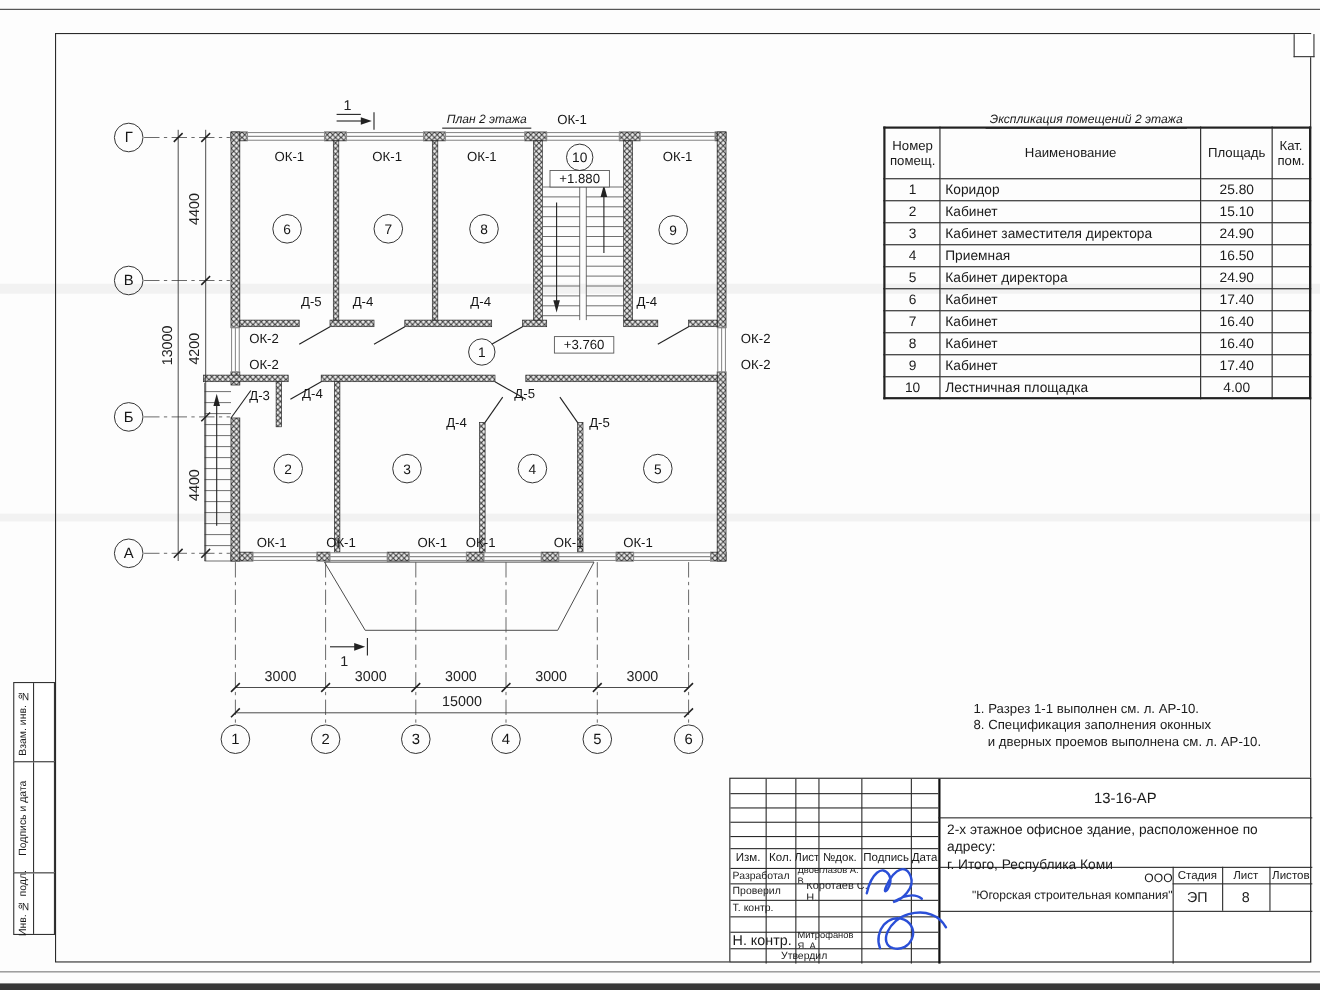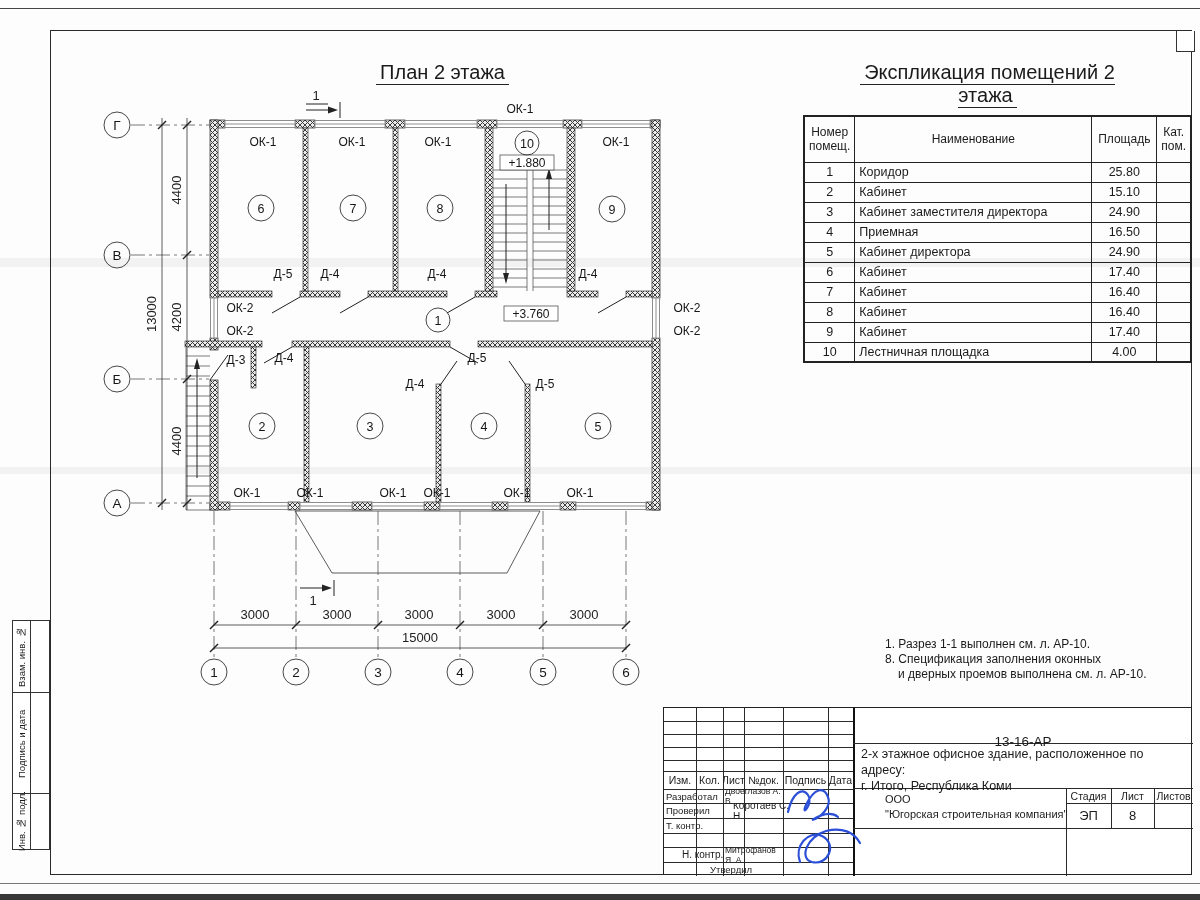--- a/index.html
+++ b/index.html
@@ -3,21 +3,21 @@
 <meta charset="utf-8">
 <style>
   html,body{margin:0;padding:0;background:#e9e9e9;}
   .sheet{position:relative;width:1200px;height:900px;background:#fdfdfd;overflow:hidden;
          font-family:"Liberation Sans",sans-serif;color:#1b1b1b;}
   .abs{position:absolute;}
   .hline{position:absolute;background:#2a2a2a;height:1px;}
   .vline{position:absolute;background:#2a2a2a;width:1px;}
   .streak{position:absolute;left:0;width:100%;background:rgba(110,110,110,.08);}
   
-  .dr-title{position:absolute;font-size:20px;text-align:center;}
+  .dr-title{position:absolute;font-style:italic;font-size:11px;text-align:center;margin-top:42px;}
   .dr-title span{border-bottom:1.2px solid #222;padding:0 4px 1px 4px;}
   
   table.expl{position:absolute;left:803px;top:115px;border-collapse:collapse;
              border:2px solid #222;table-layout:fixed;}
   table.expl td,table.expl th{border:1px solid #222;font-weight:normal;
              font-size:12.5px;padding:1px 4px;overflow:hidden;white-space:nowrap;}
   table.expl th{font-size:12px;text-align:center;white-space:normal;}
   
   .tbc{position:absolute;display:flex;align-items:center;justify-content:center;
        text-align:center;overflow:hidden;}
@@ -482,31 +482,31 @@
     <div class="tbc" style="left:164px;top:63px;width:25px;height:18px;font-size:10.5px;">Дата</div>
 
     <div class="tbc tbl" style="left:2px;top:81px;width:57px;height:14px;font-size:9.5px;">Разработал</div>
     <div class="tbc tbl" style="left:61px;top:81px;width:58px;height:14px;font-size:8.5px;">Двоеглазов А. В.</div>
     <div class="tbc tbl" style="left:2px;top:95px;width:57px;height:15px;font-size:9.5px;">Проверил</div>
     <div class="tbc tbl" style="left:69px;top:95px;width:58px;height:15px;font-size:10px;">Коротаев С. Н.</div>
     <div class="tbc tbl" style="left:2px;top:110px;width:57px;height:15px;font-size:9.5px;">Т. контр.</div>
     <div class="tbc tbl" style="left:61px;top:110px;width:58px;height:15px;font-size:8.5px;"></div>
     <div class="tbc tbl" style="left:2px;top:125px;width:57px;height:14px;font-size:9.5px;"></div>
     <div class="tbc tbl" style="left:61px;top:125px;width:58px;height:14px;font-size:8.5px;"></div>
-    <div class="tbc tbl" style="left:2px;top:139px;width:57px;height:15px;font-size:10px;margin-left:16px;">Н. контр.</div>
+    <div class="tbc tbl" style="left:2px;top:139px;width:57px;height:15px;font-size:13px;">Н. контр.</div>
     <div class="tbc tbl" style="left:61px;top:139px;width:58px;height:15px;font-size:8.5px;">Митрофанов Я. А.</div>
     <div class="tbc tbl" style="left:2px;top:154px;width:57px;height:14px;font-size:9.5px;margin-left:44px;">Утвердил</div>
     <div class="tbc tbl" style="left:61px;top:154px;width:58px;height:14px;font-size:8.5px;"></div>
 
-    <div class="tbc" style="left:189px;top:16px;width:340px;height:35px;font-size:13.5px;">13-16-АР</div>
+    <div class="tbc" style="left:189px;top:0;width:340px;height:35px;font-size:13.5px;">13-16-АР</div>
     <div class="abs" style="left:197px;top:38px;width:328px;font-size:12.5px;line-height:16px;">
       <div>2-х этажное офисное здание, расположенное по адресу:</div>
       <div>г. Итого, Республика Коми</div>
     </div>
-    <div class="abs" style="left:201px;top:84px;width:213px;text-align:left;font-size:11px;line-height:15px;padding-left:20px;">
+    <div class="abs" style="left:189px;top:84px;width:213px;text-align:right;font-size:11px;line-height:15px;">
       <div>ООО</div>
       <div>"Югорская строительная компания"</div>
     </div>
     <div class="tbc" style="left:402px;top:80px;width:45px;height:15px;font-size:10.5px;">Стадия</div>
     <div class="tbc" style="left:447px;top:80px;width:43px;height:15px;font-size:10.5px;">Лист</div>
     <div class="tbc" style="left:490px;top:80px;width:39px;height:15px;font-size:10.5px;">Листов</div>
     <div class="tbc" style="left:402px;top:95px;width:45px;height:25px;font-size:13px;">ЭП</div>
     <div class="tbc" style="left:447px;top:95px;width:43px;height:25px;font-size:13px;">8</div>
   </div>
 

